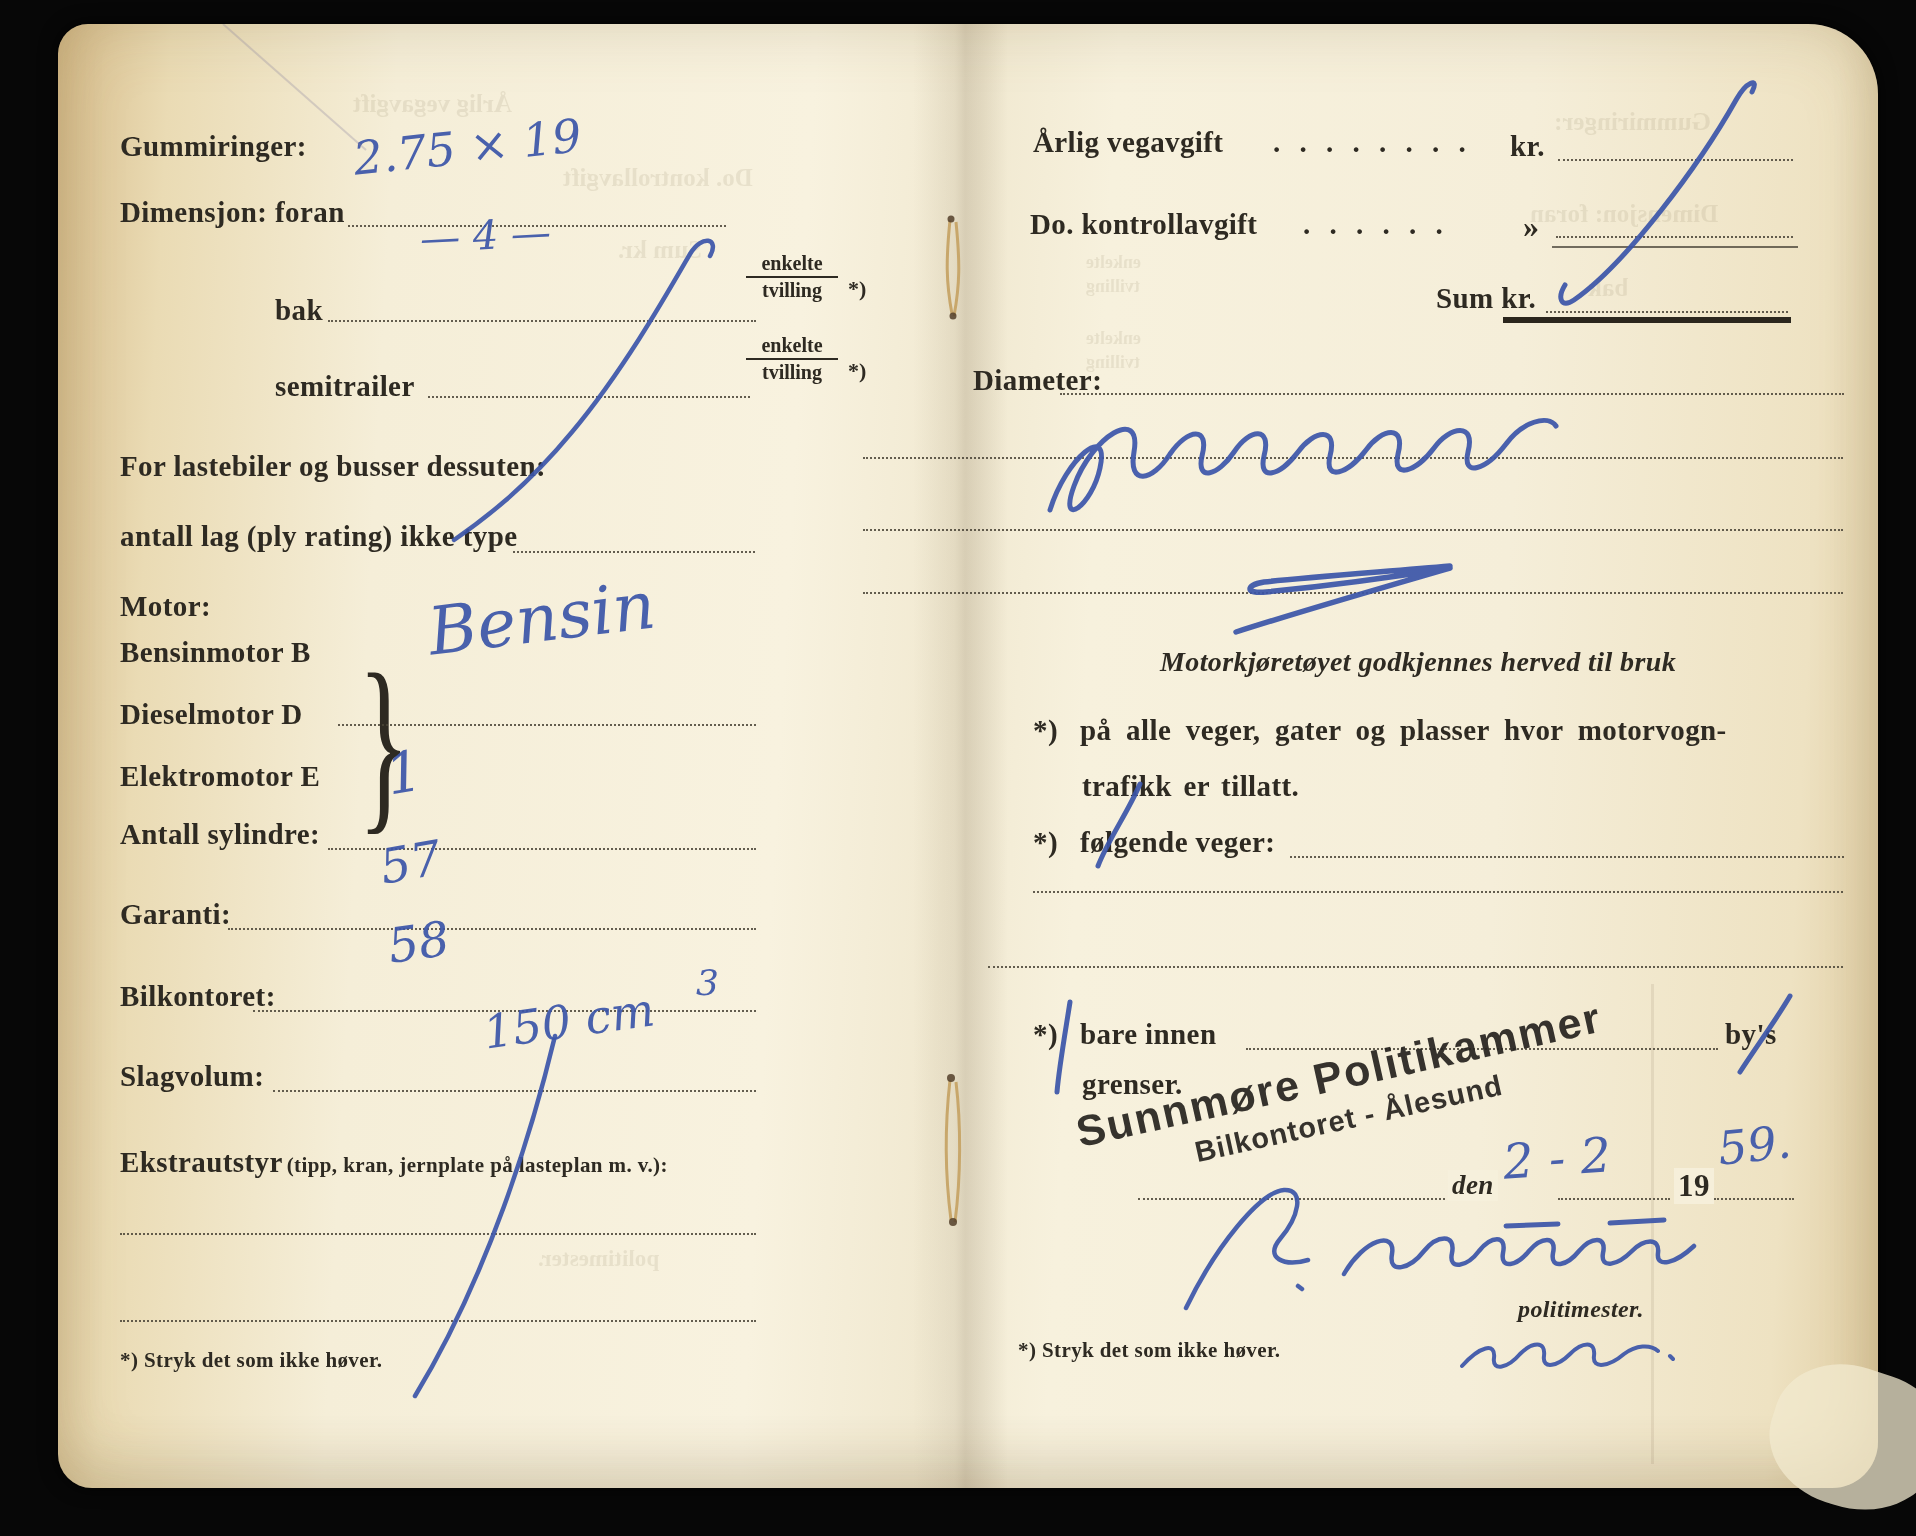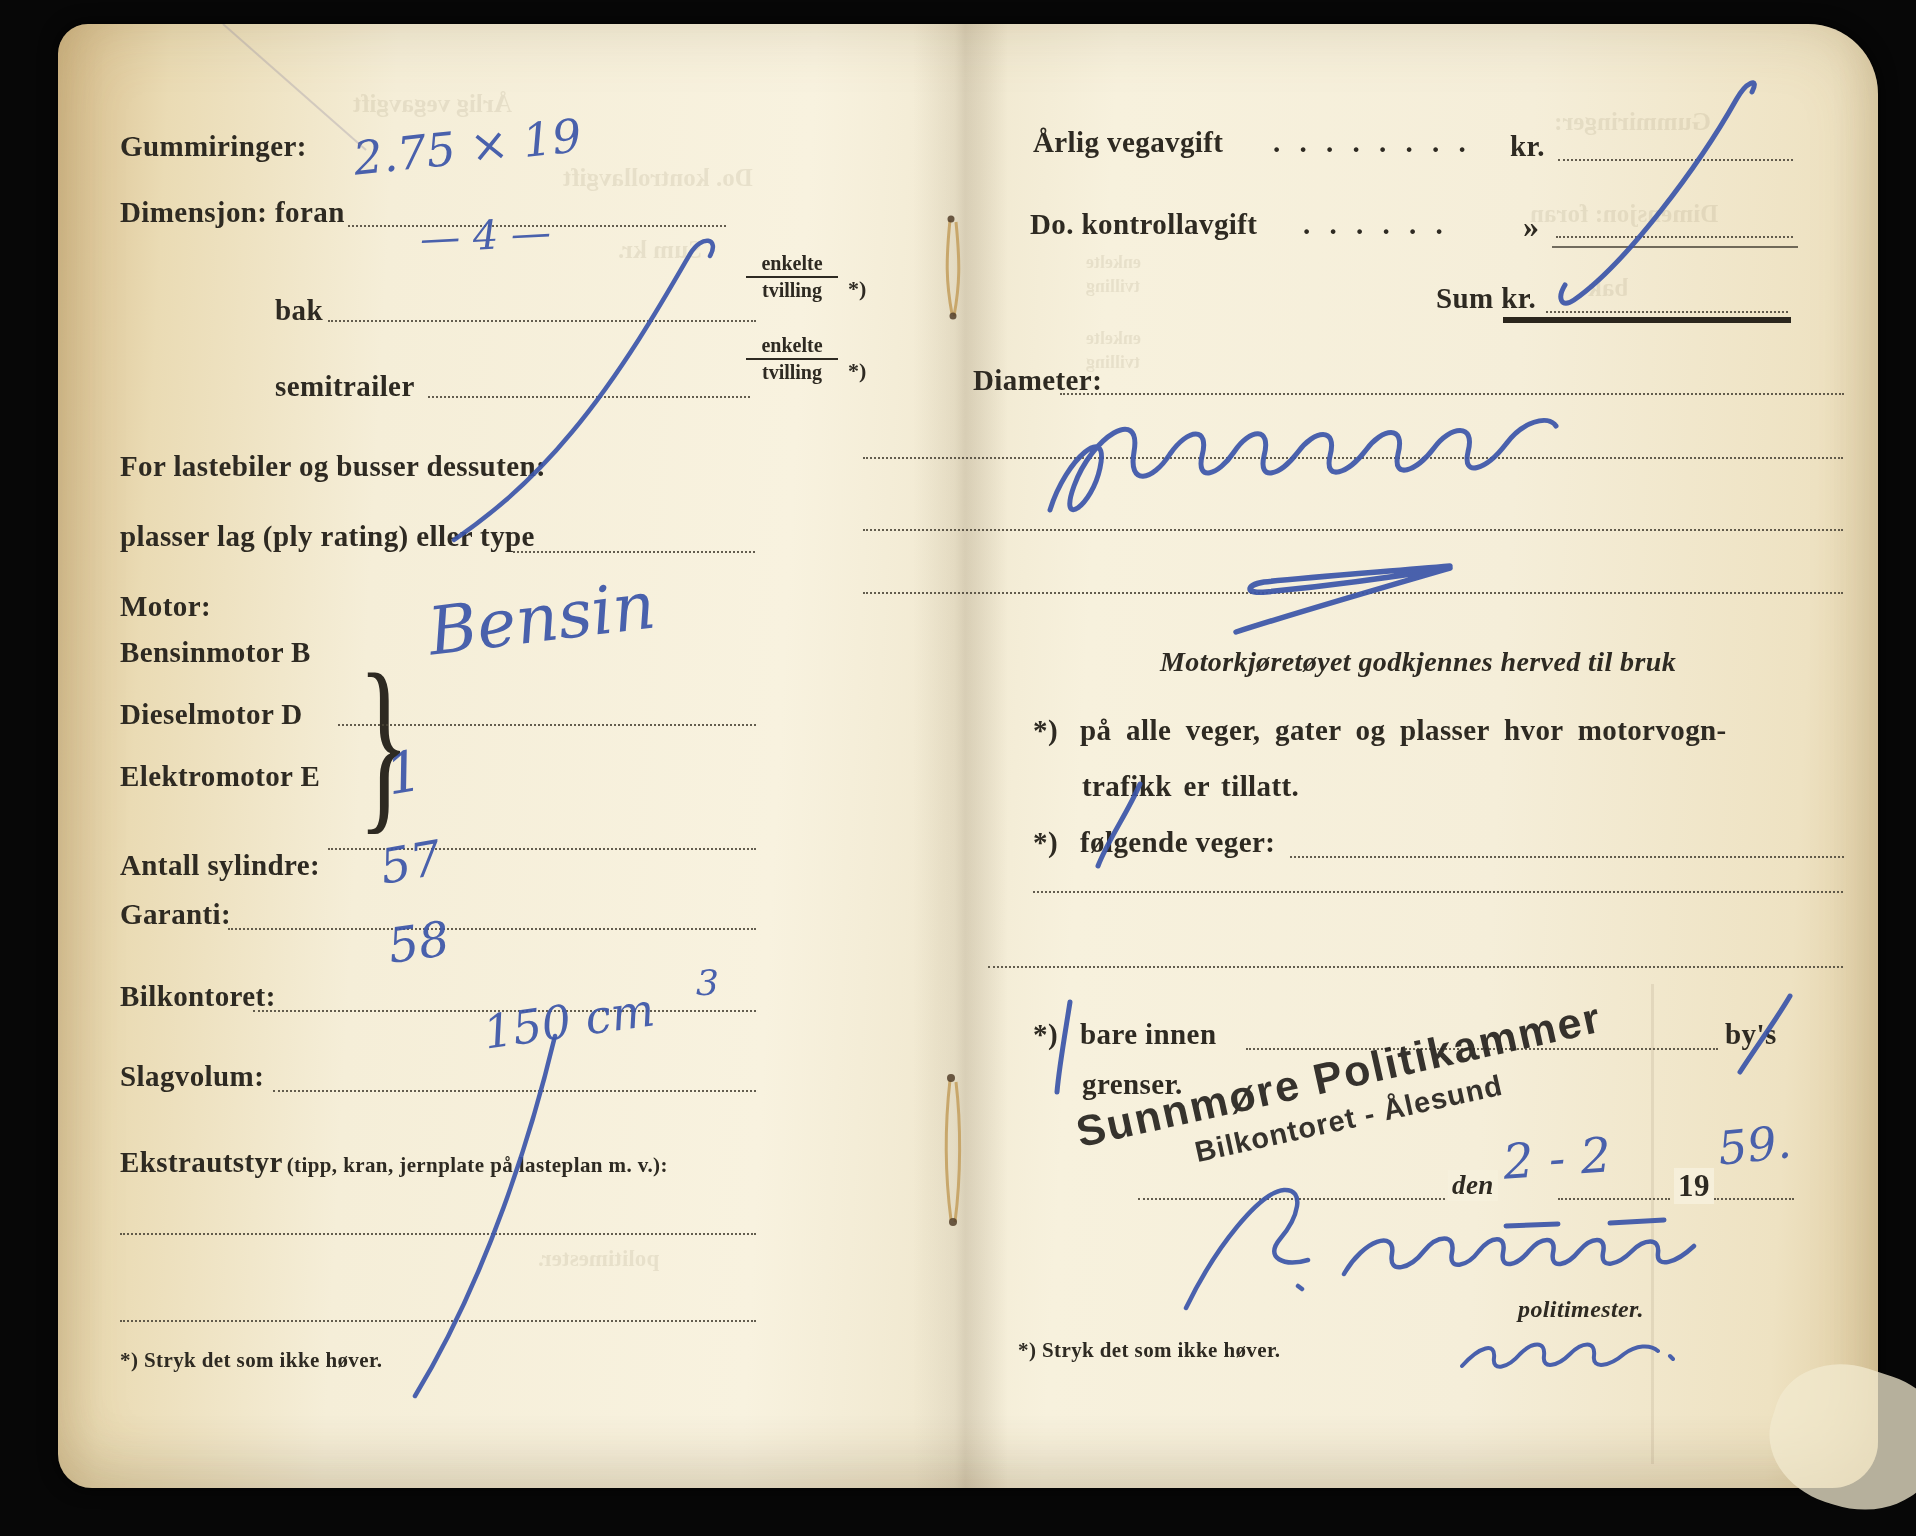--- a/index.html
+++ b/index.html
@@ -82,32 +82,32 @@
   <div class="dl" style="left:370px;top:372px;width:322px;"></div>
 
   <div class="frac" style="left:688px;top:310px;">
     <div class="ft">enkelte</div>
     <div class="fb">tvilling</div>
   </div>
   <div class="star" style="left:790px;top:334px;">*)</div>
 
   <div class="p lbl" style="left:62px;top:426px;">For lastebiler og busser dessuten:</div>
 
-  <div class="p lbl" style="left:62px;top:496px;">plasser lag (ply rating) eller type</div>
+  <div class="p lbl" style="left:62px;top:496px;">antall lag (ply rating) ikke type</div>
   <div class="dl" style="left:455px;top:527px;width:242px;"></div>
 
   <div class="p lbl" style="left:62px;top:566px;">Motor:</div>
   <div class="p lbl" style="left:62px;top:612px;">Bensinmotor  B</div>
   <div class="p lbl" style="left:62px;top:674px;">Dieselmotor  D</div>
   <div class="p lbl" style="left:62px;top:736px;">Elektromotor E</div>
   <div class="brace" style="left:300px;top:606px;">}</div>
   <div class="dl" style="left:280px;top:700px;width:418px;"></div>
   <div class="hw" style="left:370px;top:556px;font-size:66px;transform:rotate(-7deg);">Bensin</div>
 
-  <div class="p lbl" style="left:62px;top:794px;margin-top:31px;">Antall sylindre:</div>
+  <div class="p lbl" style="left:62px;top:794px;">Antall sylindre:</div>
   <div class="dl" style="left:270px;top:824px;width:428px;"></div>
   <div class="hw" style="left:328px;top:716px;font-size:56px;transform:rotate(-10deg);">1</div>
 
   <div class="p lbl" style="left:62px;top:874px;">Garanti:</div>
   <div class="dl" style="left:170px;top:904px;width:528px;"></div>
   <div class="hw" style="left:322px;top:810px;font-size:48px;transform:rotate(-10deg);">57</div>
 
   <div class="p lbl" style="left:62px;top:956px;">Bilkontoret:</div>
   <div class="dl" style="left:195px;top:986px;width:503px;"></div>
   <div class="hw" style="left:330px;top:890px;font-size:48px;transform:rotate(-8deg);">58</div>

